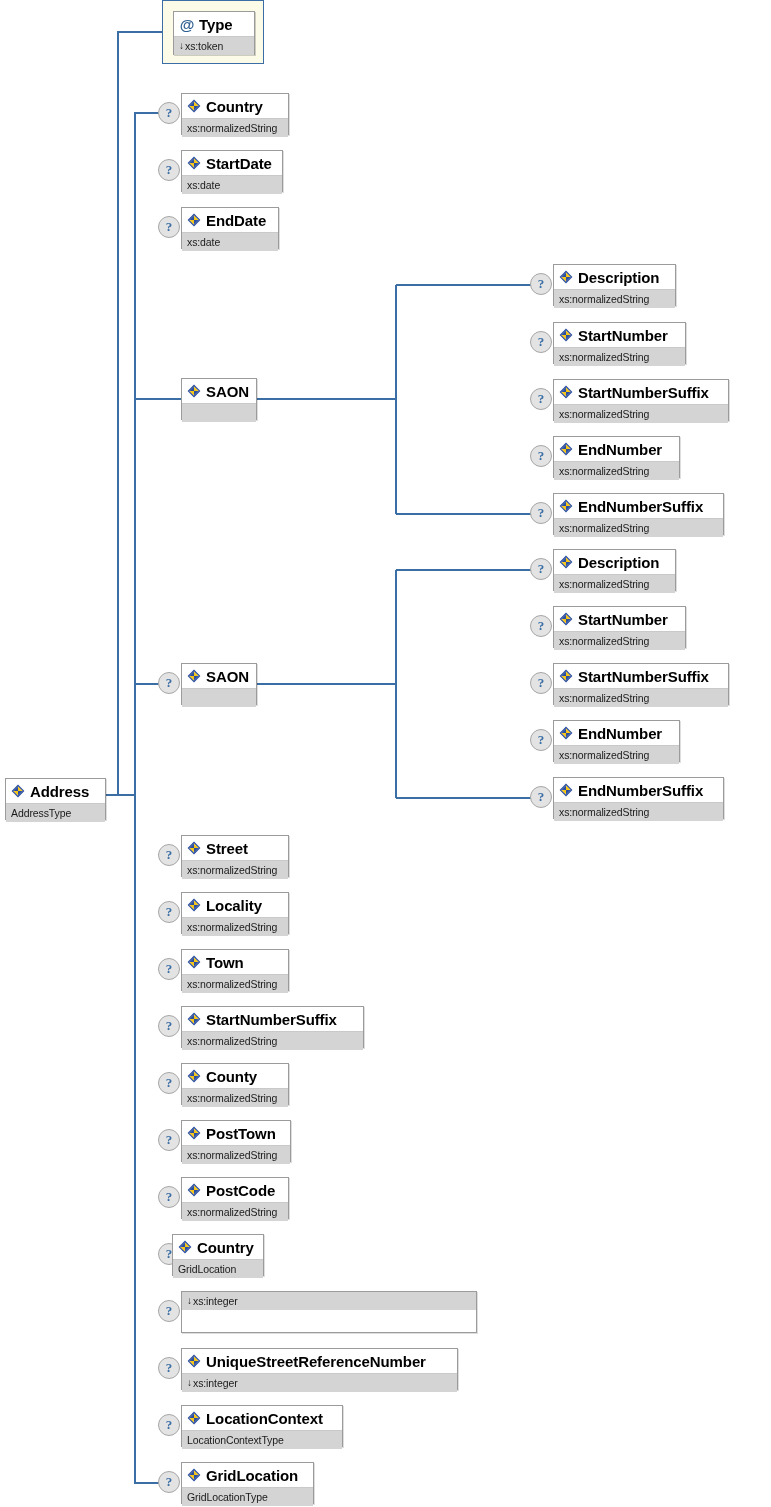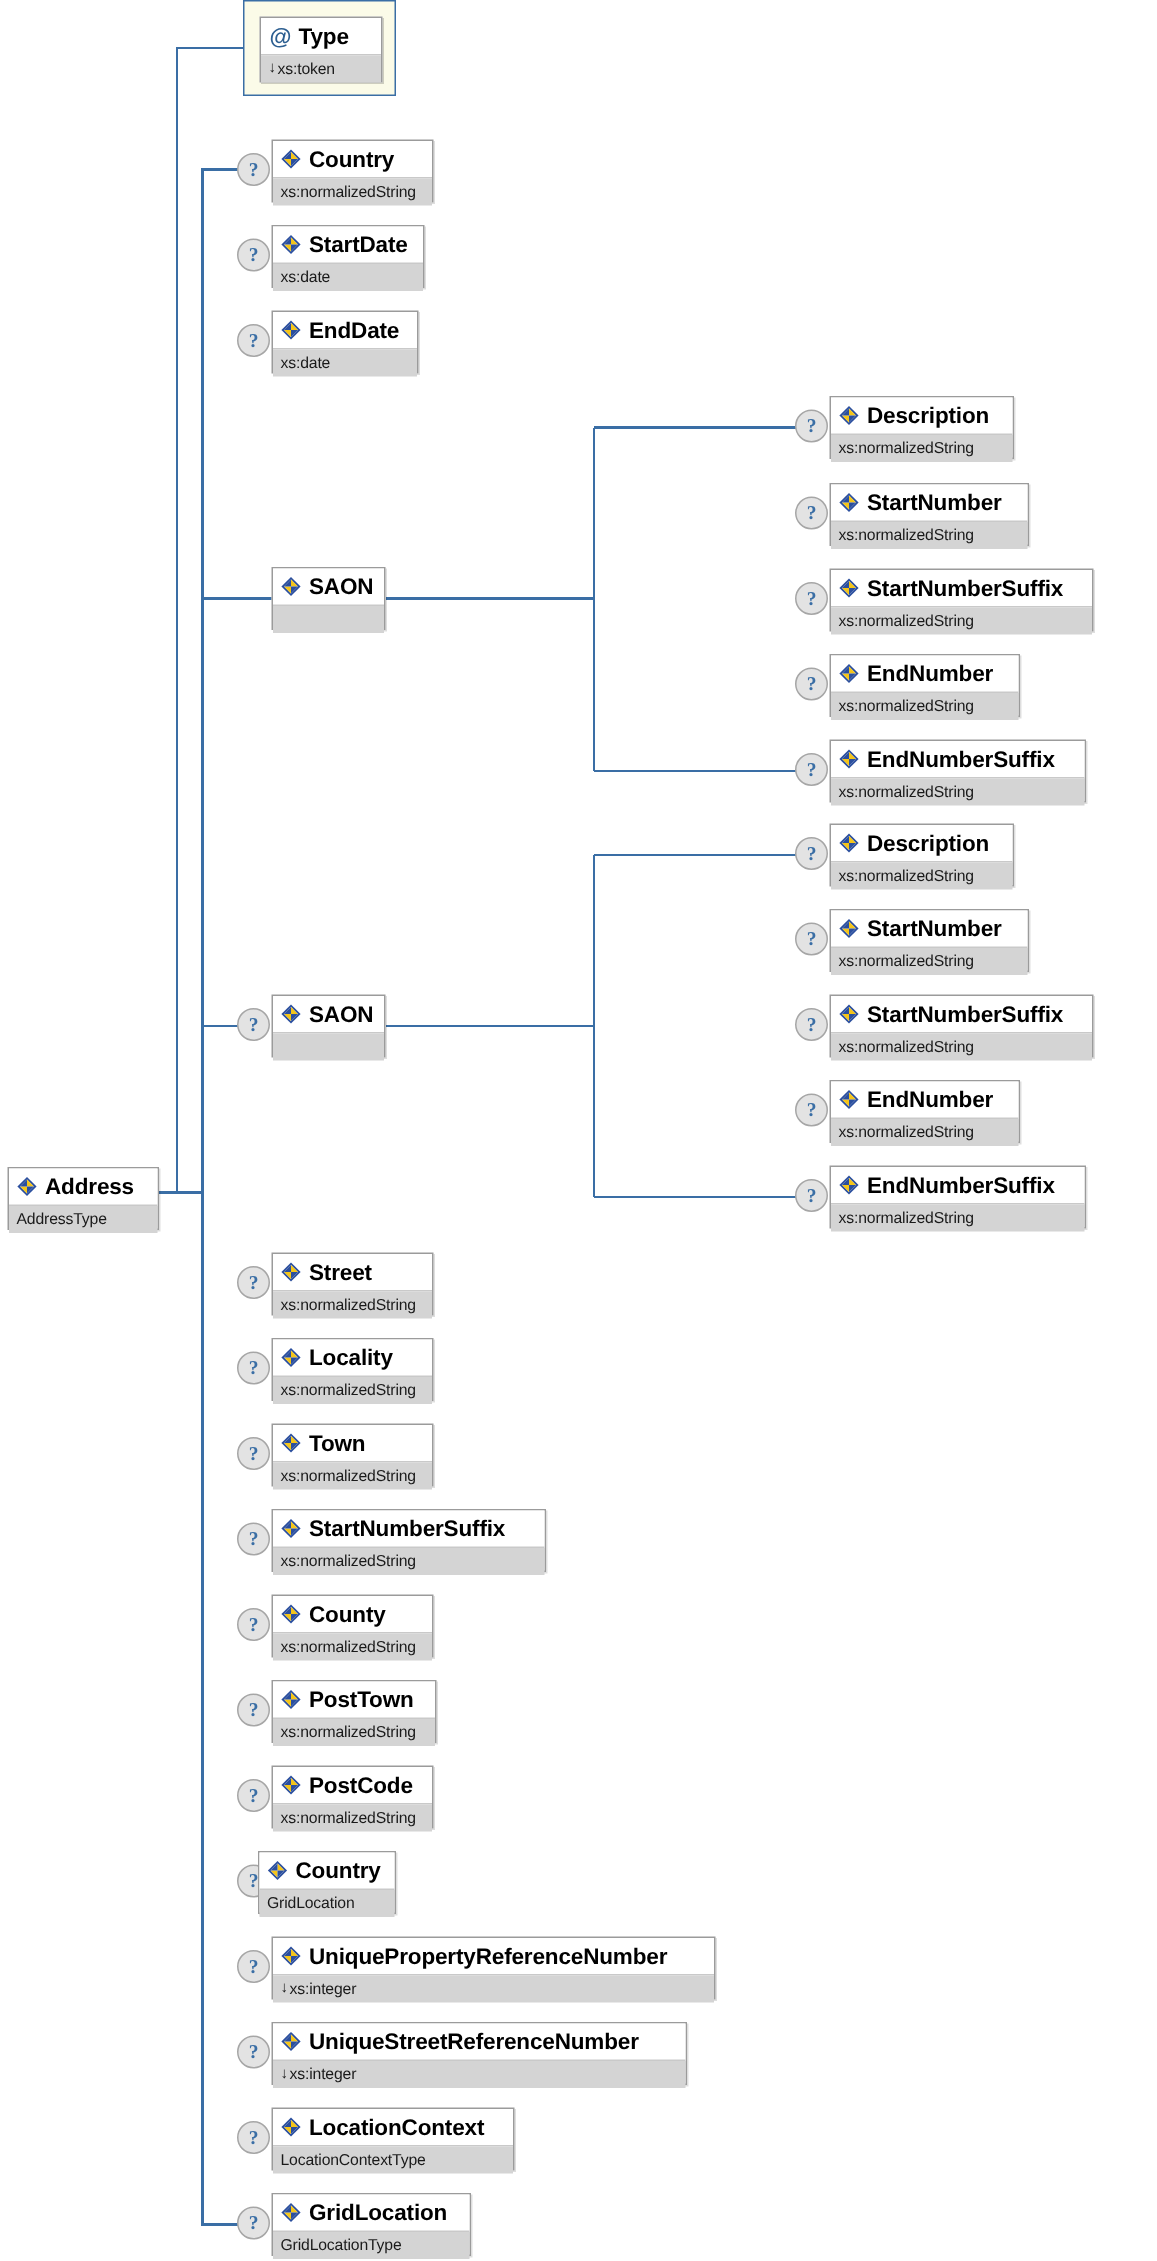--- a/index.html
+++ b/index.html
@@ -612,33 +612,20 @@
             </svg>
           </span>
           <span class="nname">Country</span>
         </div>
         <div class="nrow type-row">
           <span class="ntype">GridLocation</span>
         </div>
       </div>
       <div class="qmark" style="left: 158px; top: 1300px;">?</div>
       <div class="node" style="left: 181px; top: 1291px; width: 296px; height: 42px;">
-        <div class="nrow name-row">
-          <span class="elem-icon">
-            <svg width="14" height="14" viewBox="0 0 14 14">
-              <polygon points="7,0.6 13.4,7 7,13.4 0.6,7" fill="#2b4f9e"></polygon>
-              <polygon points="7,2.4 11.6,7 7,11.6 2.4,7" fill="#ffffff"></polygon>
-              <polygon points="7,2.4 11.6,7 7,7" fill="#f5c518"></polygon>
-              <polygon points="7,7 2.4,7 7,11.6" fill="#f5c518"></polygon>
-              <polygon points="7,2.4 7,7 2.4,7" fill="#2b4f9e"></polygon>
-              <polygon points="7,7 11.6,7 7,11.6" fill="#2b4f9e"></polygon>
-            </svg>
-          </span>
-          <span class="nname">UniquePropertyReferenceNumber</span>
-        </div>
         <div class="nrow type-row">
           <span class="darrow">↓</span>
           <span class="ntype">xs:integer</span>
         </div>
       </div>
       <div class="qmark" style="left: 158px; top: 1357px;">?</div>
       <div class="node" style="left: 181px; top: 1348px; width: 277px; height: 42px;">
         <div class="nrow name-row">
           <span class="elem-icon">
             <svg width="14" height="14" viewBox="0 0 14 14">

